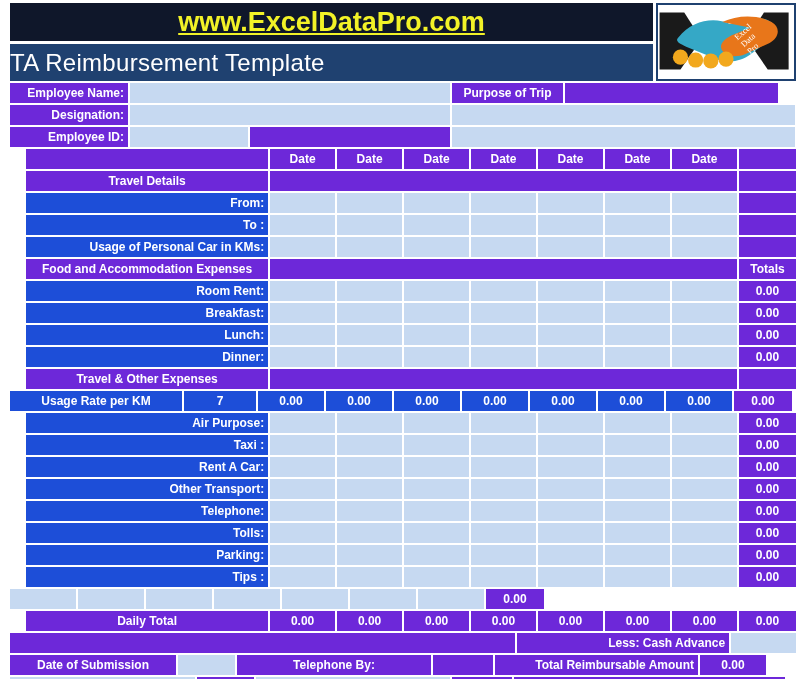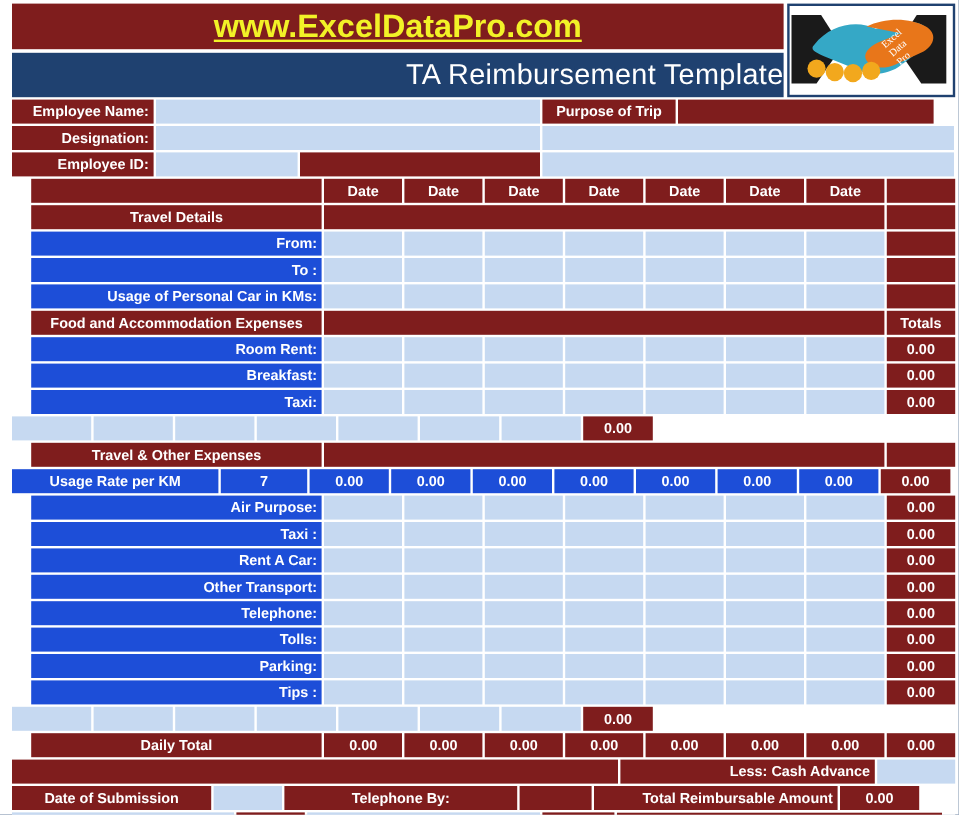--- a/index.html
+++ b/index.html
@@ -18,21 +18,21 @@
   }
   .sheet{
     width:786px;
     background:#ffffff;
     display:flex;flex-direction:column;
     gap:2px;
   }
   .row{display:flex;gap:2px;width:100%;}
 
   
-  .navy{background:#7f1d1d;color:#ffffff;}
+  .navy{background:#6d28d9;color:#ffffff;}
   .gold{background:#1d4ed8;color:#ffffff;}
   .input{background:#c6d9f1;}
 
   .cell{
     box-sizing:border-box;
     display:flex;align-items:center;
     font-size:12px;
     line-height:1;
     white-space:nowrap;
     overflow:hidden;
@@ -40,30 +40,30 @@
   .c{justify-content:center;}
   .r{justify-content:flex-end;padding-right:4px;}
   .b{font-weight:bold;}
 
   
   .banner{
     display:flex;gap:3px;width:786px;
   }
   .banner-left{flex:1;display:flex;flex-direction:column;gap:3px;}
   .url-bar{
-    height:38px;background:#7f1d1d;
+    height:38px;background:#0f172a;
     display:flex;align-items:center;justify-content:center;
   }
   .url-text{
     color:#f2f227;font-size:27px;font-weight:bold;
     text-decoration:underline;letter-spacing:0px;
   }
   .title-bar{
     height:37px;background:#1f4170;
-    display:flex;align-items:center;justify-content:flex-end;
+    display:flex;align-items:center;justify-content:flex-start;
   }
   .title-text{color:#ffffff;font-size:24px;letter-spacing:.3px;}
   .logo-box{
     width:140px;height:78px;
     background:#ffffff;
     border:2px solid #1f4170;
     box-sizing:border-box;
     position:relative;overflow:hidden;
   }
 
@@ -211,32 +211,33 @@
       <div class="cell input dcol rowh20"></div>
       <div class="cell input dcol rowh20"></div>
       <div class="cell input dcol rowh20"></div>
       <div class="cell input dcol rowh20"></div>
       <div class="cell input dcol rowh20"></div>
       <div class="cell input dcol rowh20"></div>
       <div class="cell navy c b tot rowh20">0.00</div>
     </div>
 
     <div class="row">
-      <div class="cell gold r b lbl rowh20">Taxi:</div>
-      <div class="cell input dcol rowh20"></div>
-      <div class="cell input dcol rowh20"></div>
-      <div class="cell input dcol rowh20"></div>
-      <div class="cell input dcol rowh20"></div>
-      <div class="cell input dcol rowh20"></div>
-      <div class="cell input dcol rowh20"></div>
-      <div class="cell input dcol rowh20"></div>
-      <div class="cell navy c b tot rowh20">0.00</div>
-    </div>
-
-    <div class="row">
+      <div class="cell gold r b lbl rowh20">Lunch:</div>
+      <div class="cell input dcol rowh20"></div>
+      <div class="cell input dcol rowh20"></div>
+      <div class="cell input dcol rowh20"></div>
+      <div class="cell input dcol rowh20"></div>
+      <div class="cell input dcol rowh20"></div>
+      <div class="cell input dcol rowh20"></div>
+      <div class="cell input dcol rowh20"></div>
+      <div class="cell navy c b tot rowh20">0.00</div>
+    </div>
+
+    <div class="row">
+      <div class="cell gold r b lbl rowh20">Dinner:</div>
       <div class="cell input dcol rowh20"></div>
       <div class="cell input dcol rowh20"></div>
       <div class="cell input dcol rowh20"></div>
       <div class="cell input dcol rowh20"></div>
       <div class="cell input dcol rowh20"></div>
       <div class="cell input dcol rowh20"></div>
       <div class="cell input dcol rowh20"></div>
       <div class="cell navy c b tot rowh20">0.00</div>
     </div>
 

